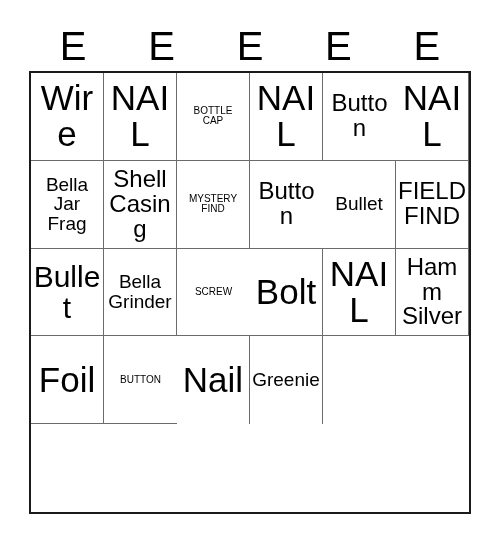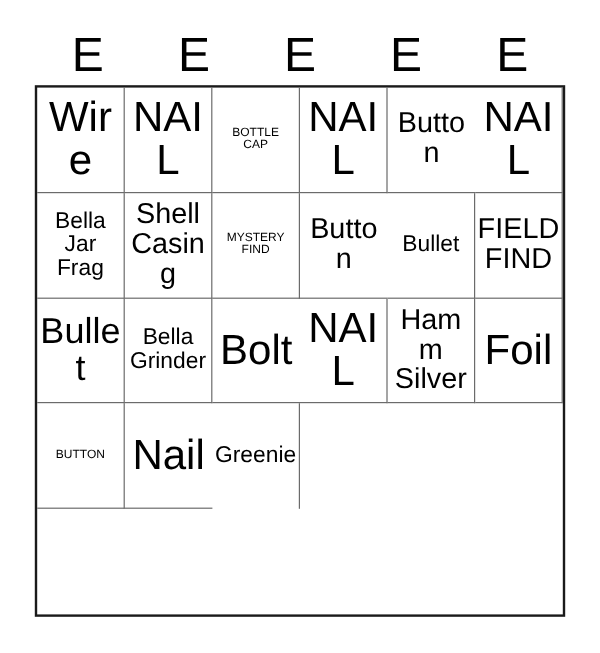--- a/index.html
+++ b/index.html
@@ -144,20 +144,23 @@
 FIND</span>
       </div>
       <div class="cell">
         <span class="cell-text s-lg">Bullet</span>
       </div>
       <div class="cell">
         <span class="cell-text s-sm">Bella
 Grinder</span>
       </div>
       <div class="cell">
+        <span class="cell-text s-xs">SCREW</span>
+      </div>
+      <div class="cell">
         <span class="cell-text s-xl">Bolt</span>
       </div>
       <div class="cell">
         <span class="cell-text s-xl">NAIL</span>
       </div>
       <div class="cell">
         <span class="cell-text s-md">Hamm
 Silver</span>
       </div>
       <div class="cell">

